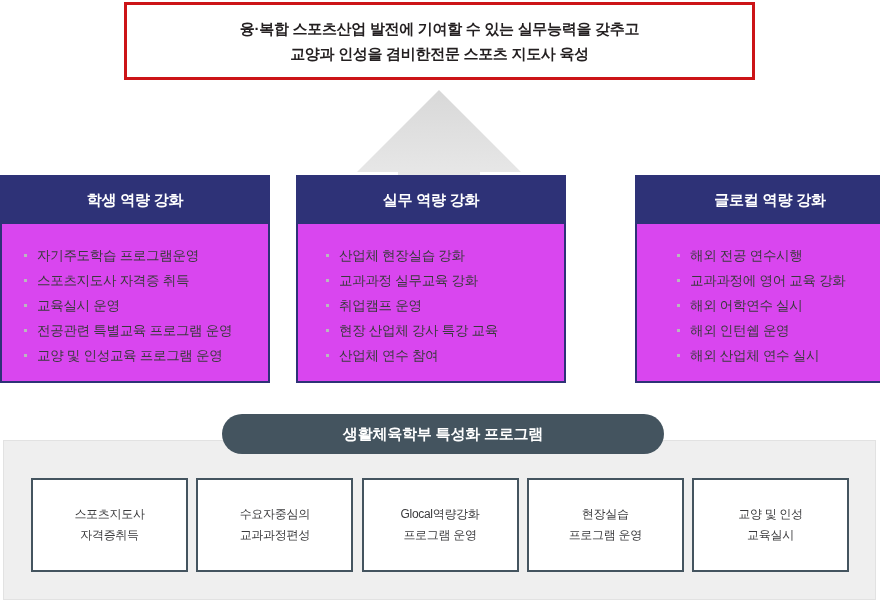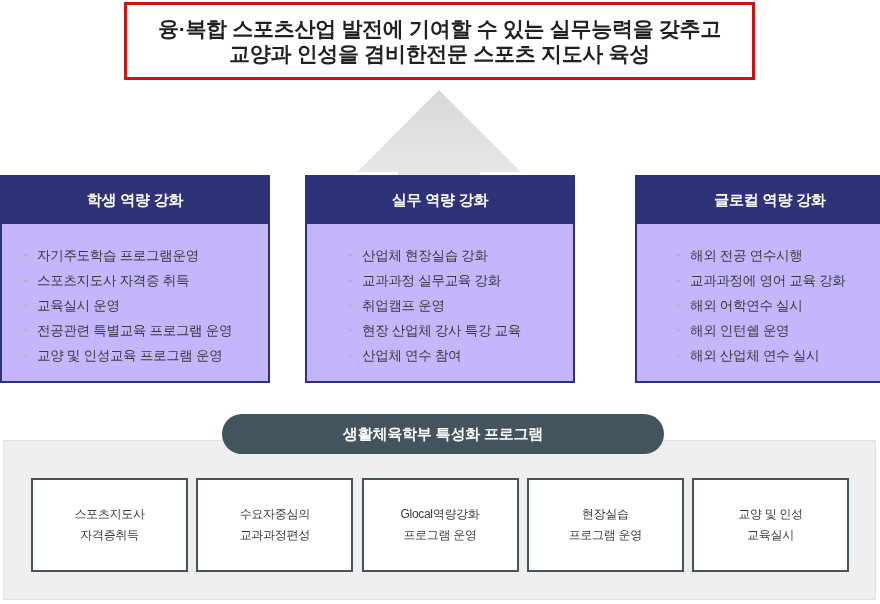--- a/index.html
+++ b/index.html
@@ -32,21 +32,21 @@
     box-sizing: border-box;
     border: 3px solid #cc1417;
     background: #ffffff;
     display: flex;
     flex-direction: column;
     align-items: center;
     justify-content: center;
     text-align: center;
   }
   .goal-line {
-    font-size: 21px;
+    font-size: 15px;
     font-weight: bold;
     color: #231f20;
     line-height: 25px;
     letter-spacing: -0.3px;
     white-space: nowrap;
   }
 
   
   .up-arrow {
     position: absolute;
@@ -56,26 +56,26 @@
     height: 90px;
   }
 
   
   .pillar {
     position: absolute;
     top: 175px;
     height: 208px;
     box-sizing: border-box;
     border: 2px solid #2e3277;
-    background: #c4b5fd;
+    background: #d946ef;
     display: flex;
     flex-direction: column;
   }
   .pillar-1 { left: 0px;   width: 270px; }
-  .pillar-2 { left: 305px; width: 270px; }
+  .pillar-2 { left: 296px; width: 270px; }
   .pillar-3 { left: 635px; width: 270px; }
 
   .pillar-head {
     height: 53px;
     background: #2e3277;
     color: #ffffff;
     display: flex;
     align-items: center;
     justify-content: center;
     font-size: 15px;
@@ -83,21 +83,21 @@
     letter-spacing: -0.2px;
   }
   .pillar-body {
     flex: 1;
     padding: 22px 0 10px 0;
     display: flex;
     flex-direction: column;
     justify-content: flex-start;
   }
   .pillar-body.pad-1 { padding-left: 22px; }
-  .pillar-body.pad-2 { padding-left: 42px; }
+  .pillar-body.pad-2 { padding-left: 28px; }
   .pillar-body.pad-3 { padding-left: 32px; margin-left: 8px; }
 
   .bullet-row {
     display: flex;
     align-items: flex-start;
     margin-bottom: 6px;
     line-height: 19px;
   }
   .bullet-dot {
     width: 3px;

